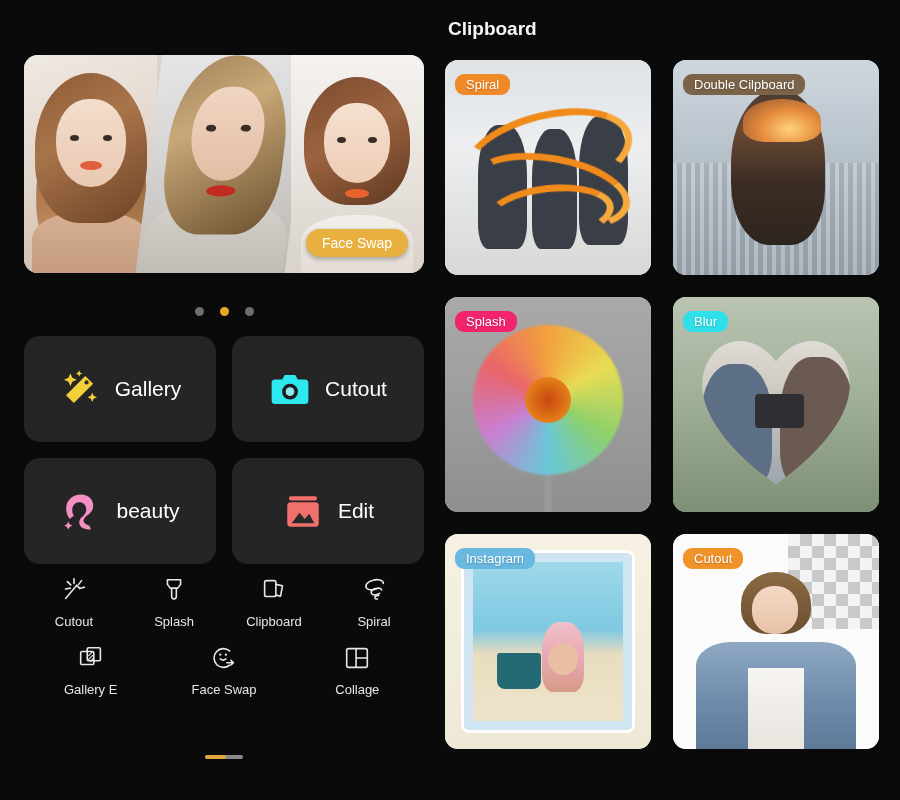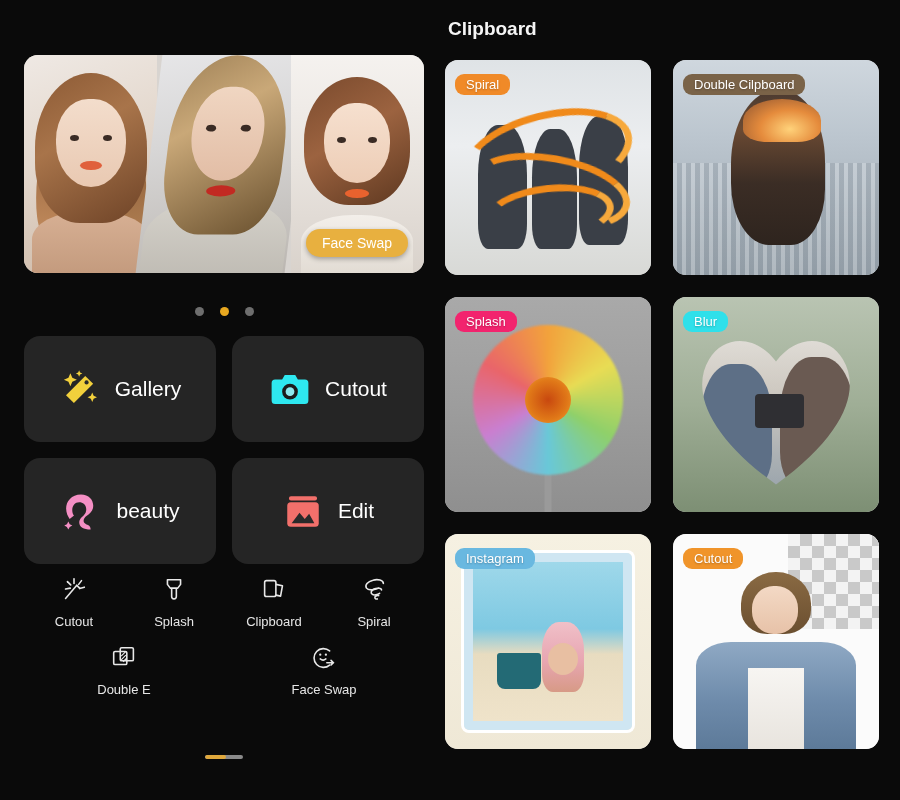--- a/index.html
+++ b/index.html
@@ -362,31 +362,38 @@
         </div>
       </div>
 
       <div class="tool-row">
         <div class="tool">
           <svg class="tool-ico" viewBox="0 0 32 32" fill="none" stroke="#e8e8e8" stroke-width="1.7" stroke-linejoin="round">
             <rect x="5" y="9" width="14" height="14" rx="1.5"></rect>
             <rect x="12" y="5" width="14" height="14" rx="1.5"></rect>
             <path d="M13 18 l5 -5 M13 14 l5 -5 M15 20 l4 -4" stroke-width="1.2"></path>
           </svg>
-          <span class="tool-label">Double E</span>
+          <span class="tool-label">Gallery E</span>
         </div>
         <div class="tool">
           <svg class="tool-ico" viewBox="0 0 32 32" fill="none" stroke="#e8e8e8" stroke-width="1.7" stroke-linecap="round">
             <path d="M22 8.5 A10 10 0 1 0 22 23.5"></path>
             <circle cx="12" cy="12.5" r="1.2" fill="#e8e8e8" stroke="none"></circle>
             <circle cx="18" cy="12.5" r="1.2" fill="#e8e8e8" stroke="none"></circle>
             <path d="M12 17 q3 2.5 6 0"></path>
             <path d="M19 21 h7 M23.5 18.5 l2.5 2.5 -2.5 2.5"></path>
           </svg>
           <span class="tool-label">Face Swap</span>
+        </div>
+        <div class="tool">
+          <svg class="tool-ico" viewBox="0 0 32 32" fill="none" stroke="#e8e8e8" stroke-width="1.7" stroke-linejoin="round">
+            <rect x="5" y="6" width="22" height="20" rx="2"></rect>
+            <path d="M15 6 v20 M15 16 h12"></path>
+          </svg>
+          <span class="tool-label">Collage</span>
         </div>
       </div>
     </div>
 
     <div class="scrollbar">
       <div class="scrollbar-fill"></div>
     </div>
   </div>
 
   <div class="right-panel"></div>

